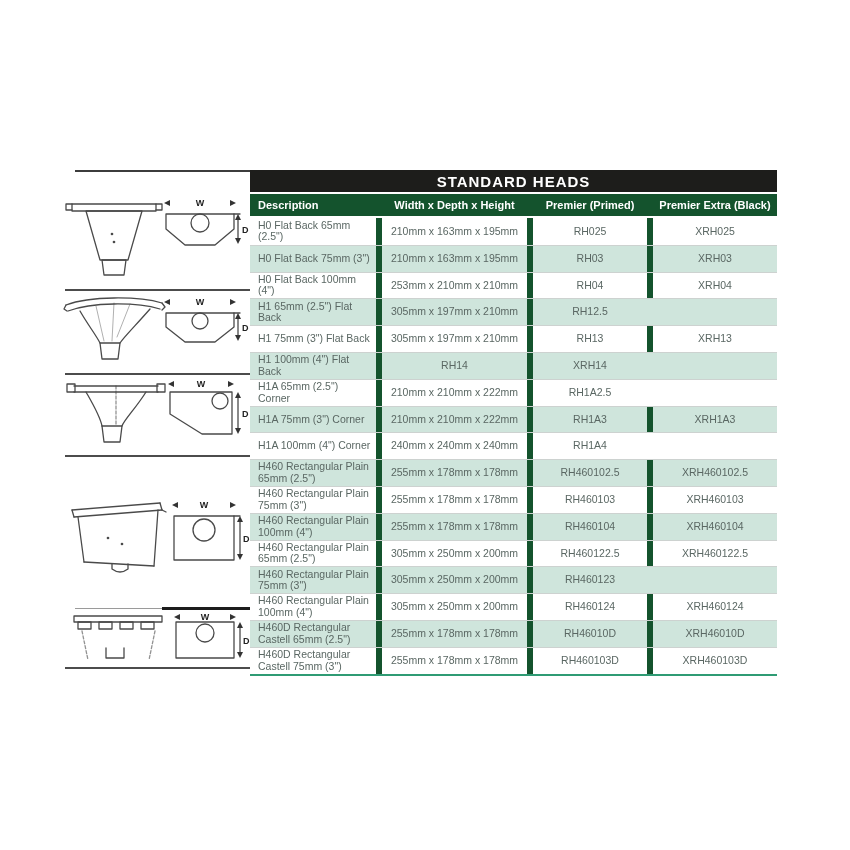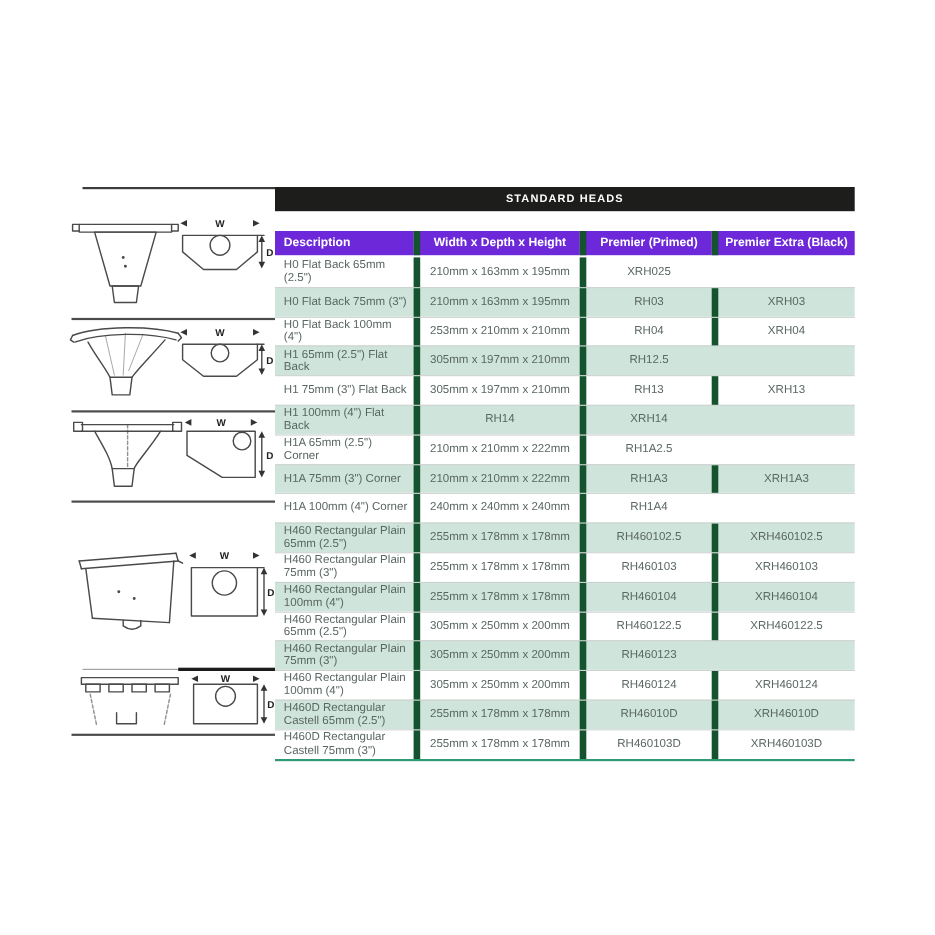--- a/index.html
+++ b/index.html
@@ -13,24 +13,24 @@
   svg.dwg path, svg.dwg rect, svg.dwg line, svg.dwg circle, svg.dwg polygon.outline{
     fill:none;stroke:#4a4a4a;stroke-width:1.3;stroke-linejoin:round;stroke-linecap:round;}
   svg.dwg polygon.arrow{fill:#333;stroke:none;}
   svg.dwg text{font-family:"Liberation Sans",sans-serif;font-size:9px;font-weight:bold;fill:#222;}
   svg.dwg .lt{stroke-width:.8;opacity:.55;}
   svg.dwg .dash{stroke-dasharray:3,2;opacity:.6;}
 
   
   .table-area{position:absolute;left:250px;top:170px;width:527px;}
   .title-bar{height:22px;background:#1d1d1b;color:#fff;display:flex;align-items:center;
-             justify-content:center;font-weight:bold;font-size:10px;letter-spacing:1px;
-             margin-bottom:18px;}
+             justify-content:center;font-weight:bold;font-size:15px;letter-spacing:1px;
+             margin-bottom:2px;}
   .hrow{display:grid;grid-template-columns:126px 151px 120px 130px;height:22px;margin-bottom:2px;}
-  .hcell{background:#6d28d9;color:#fff;font-weight:bold;font-size:11px;display:flex;
+  .hcell{background:#14532d;color:#fff;font-weight:bold;font-size:11px;display:flex;
          align-items:center;justify-content:center;box-sizing:border-box;}
   .hcell.description{justify-content:flex-start;padding-left:8px;}
   .sep{border-left:6px solid #14532d;}
   .tbody{width:527px;}
   .trow{display:grid;grid-template-columns:126px 151px 120px 130px;height:26.8px;
         box-sizing:border-box;border-top:1px solid #cdd2d0;background:#ffffff;}
   .trow:first-child{border-top:none;}
   .trow.shaded{background:#cfe5dc;}
   .cell{font-size:10.5px;color:#5a6763;display:flex;align-items:center;justify-content:center;
         text-align:center;line-height:1.12;box-sizing:border-box;overflow:hidden;padding:1px 2px;}
@@ -166,20 +166,21 @@
     <div class="hrow">
       <div class="hcell description">Description</div>
       <div class="hcell sep">Width x Depth x Height</div>
       <div class="hcell sep">Premier (Primed)</div>
       <div class="hcell sep">Premier Extra (Black)</div>
     </div>
     <div class="tbody">
         <div class="trow">
           <div class="cell description">H0 Flat Back 65mm (2.5")</div>
           <div class="cell dimensions sep">210mm x 163mm x 195mm</div>
+          <div class="cell premier sep">RH025</div>
           <div class="cell premier_extra sep">XRH025</div>
         </div>
         <div class="trow shaded">
           <div class="cell description">H0 Flat Back 75mm (3")</div>
           <div class="cell dimensions sep">210mm x 163mm x 195mm</div>
           <div class="cell premier sep">RH03</div>
           <div class="cell premier_extra sep">XRH03</div>
         </div>
         <div class="trow">
           <div class="cell description">H0 Flat Back 100mm (4")</div>

